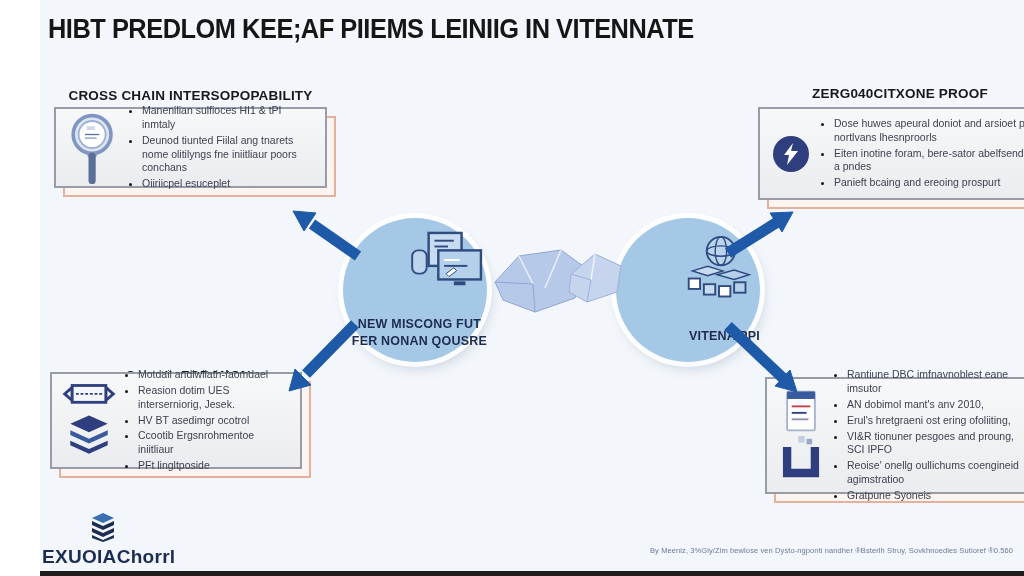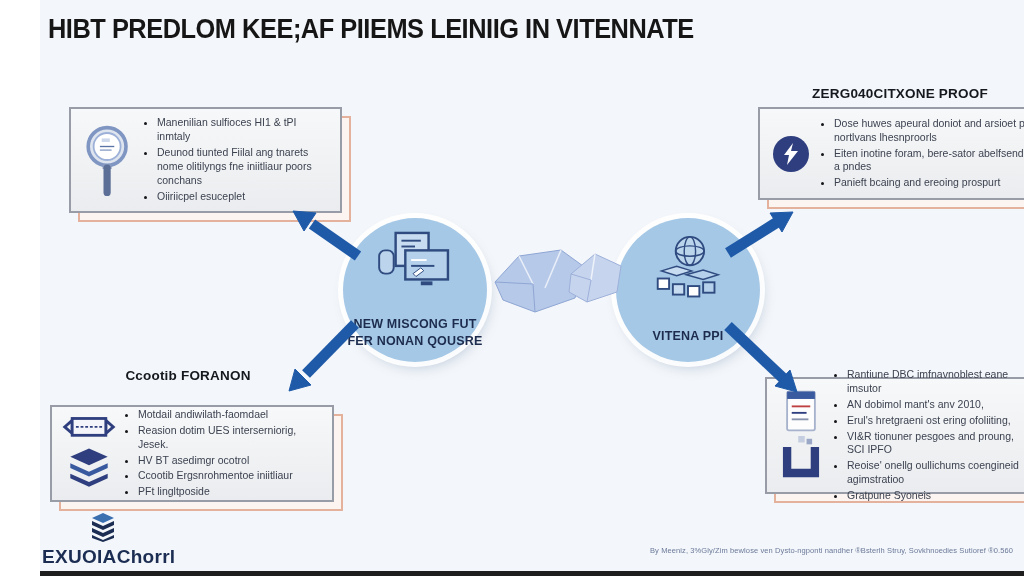--- a/index.html
+++ b/index.html
@@ -34,21 +34,21 @@
   ul.bullets { list-style:disc; padding-left:14px; flex:1; }
   ul.bullets li {
     font-size:10.5px; line-height:1.32; color:var(--body-text,#3c4250);
     margin:2px 0; font-weight:500;
   }
   ul.bullets li::marker { color:#15151a; }
   .circle {
     position:absolute; width:144px; height:144px; border-radius:50%;
     background:var(--circle-fill,#a5c8e6);
     box-shadow:0 0 0 5px rgba(255,255,255,0.9), 3px 6px 12px rgba(110,135,170,0.35);
-    display:flex; flex-direction:column; align-items:center; justify-content:center;
+    display:flex; flex-direction:column; align-items:flex-end; justify-content:center;
     text-align:center;
     gap:23px;
   }
   .circle .label {
     font-size:12.5px; font-weight:800; color:#1d2c4e; line-height:1.3;
     letter-spacing:0.2px;
   }
   .overlay { position:absolute; left:0; top:0; pointer-events:none; }
   .arrow { fill:var(--arrow,#1f5aa8); stroke:var(--arrow,#1f5aa8); }
   .arrow-shaft { stroke-width:11; stroke-linecap:butt; }
@@ -65,21 +65,22 @@
   }
   .bottom-bar { position:absolute; left:0; bottom:0; width:1024px; height:5px; background:#1e1e1e; }
 </style>
 </head>
 <body>
 
 <div class="canvas">
 
   <div class="page-title">HIBT PREDLOM KEE;AF PIIEMS LEINIIG IN VITENNATE</div>
 
-  <div class="info-box" style="left:29px; top:107px; width:273px; height:106px;">
+  <div class="box-heading" style="left:14px; top:88px; width:273px;">CROSS CHAIN INTERSOPOPABILITY</div>
+  <div class="info-box" style="left:14px; top:107px; width:273px; height:81px;">
     <div class="box-shadow"></div>
     <div class="box-body">
       <div class="box-icon">
         <svg width="54" height="82" viewBox="0 0 60 84">
           <circle cx="29" cy="27" r="21" fill="#dfe5ef" stroke="#7f95c2" stroke-width="4"></circle>
           <circle cx="29" cy="27" r="15" fill="#ffffff" stroke="#9db1d8" stroke-width="2"></circle>
           <rect x="23" y="18" width="9" height="4" fill="#cdd8ec"></rect>
           <line x1="21" y1="27" x2="37" y2="27" stroke="#5a74a8" stroke-width="1.5"></line>
           <line x1="21" y1="31" x2="34" y2="31" stroke="#8aa0c8" stroke-width="1.5"></line>
           <rect x="24" y="47" width="10" height="5" fill="#8b9cc0"></rect>
@@ -107,21 +108,21 @@
       </div>
       <ul class="bullets">
           <li>Dose huwes apeural doniot and arsioet paret otsy nortlvans lhesnproorls</li>
           <li>Eiten inotine foram, bere-sator abelfsend teruen arka a pndes</li>
           <li>Panieft bcaing and ereoing prospurt</li>
         </ul>
     </div>
   </div>
 
   <div class="box-heading" style="left:10px; top:368px; width:276px;">Ccootib FORANON</div>
-  <div class="info-box" style="left:10px; top:405px; width:284px; height:97px;">
+  <div class="info-box" style="left:10px; top:372px; width:252px; height:97px;">
     <div class="box-shadow"></div>
     <div class="box-body">
       <div class="box-icon">
         <svg width="54" height="86" viewBox="0 0 56 92">
           <polygon points="10,10 2,17 10,24" fill="none" stroke="#2e3e7e" stroke-width="3"></polygon>
           <polygon points="46,10 54,17 46,24" fill="none" stroke="#2e3e7e" stroke-width="3"></polygon>
           <rect x="10" y="8" width="36" height="18" fill="#f3f5fa" stroke="#2e3e7e" stroke-width="3"></rect>
           <line x1="14" y1="17" x2="42" y2="17" stroke="#2e3e7e" stroke-width="2" stroke-dasharray="3 2"></line>
           <polygon points="28,40 48,49 28,58 8,49" fill="#2e3e7e"></polygon>
           <polygon points="8,56 28,65 48,56 48,61 28,70 8,61" fill="#3a5aa0"></polygon>

